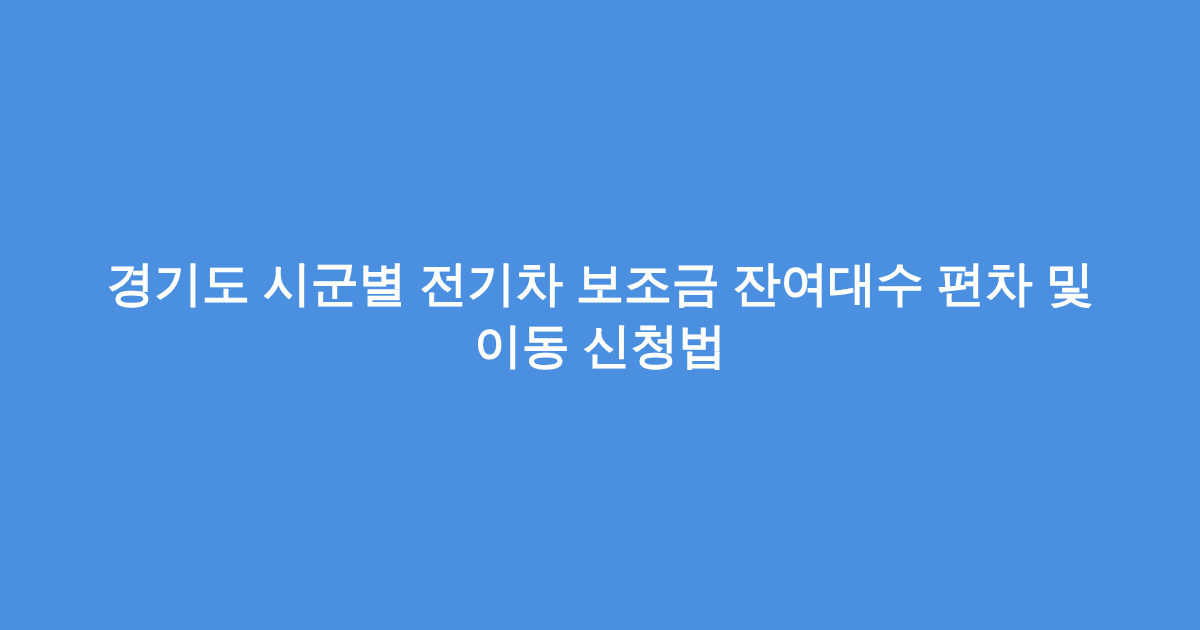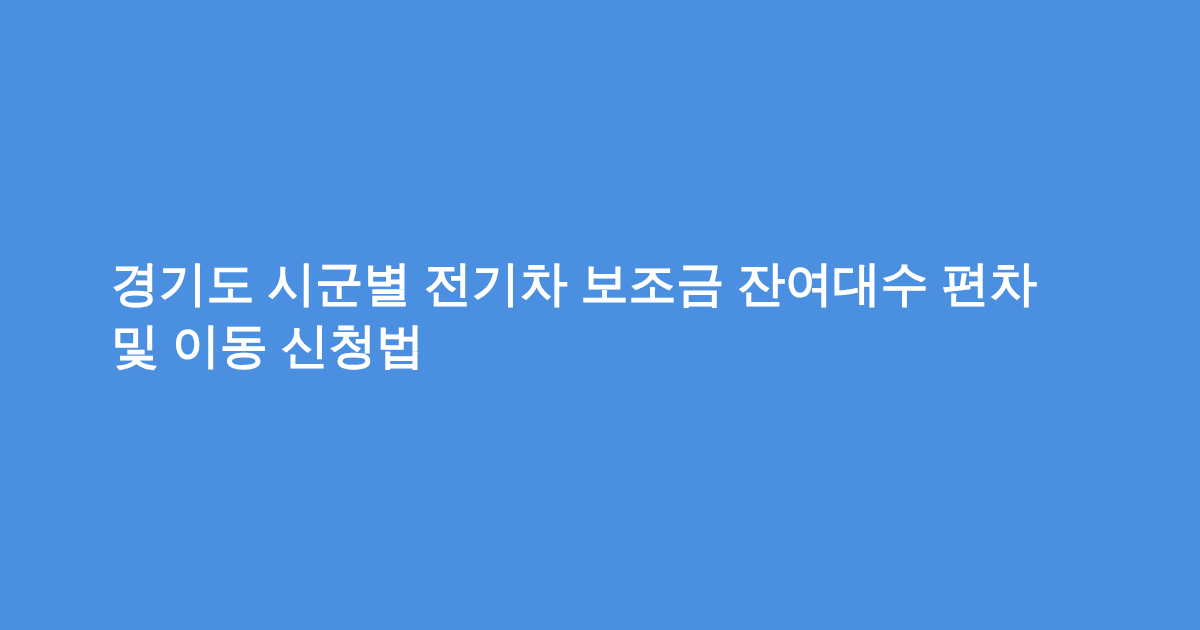--- a/index.html
+++ b/index.html
@@ -30,28 +30,28 @@
 
   .title-block {
     width: 100%;
     max-width: 1010px;
     display: flex;
     align-items: center;
     justify-content: center;
   }
 
   .card-title {
-    margin: 16px;
+    margin: 0;
     width: 100%;
     color: #FFFFFF;
     font-family: "Liberation Sans", "DejaVu Sans", sans-serif;
     font-size: 48px;
     font-weight: 700;
     line-height: 1.3;
-    text-align: left;
+    text-align: center;
     letter-spacing: -0.2px;
     word-break: keep-all;
     overflow-wrap: break-word;
     white-space: normal;
   }
 </style>
 </head>
 <body>
 
 <div class="card" style="background: rgb(74, 143, 224);">

